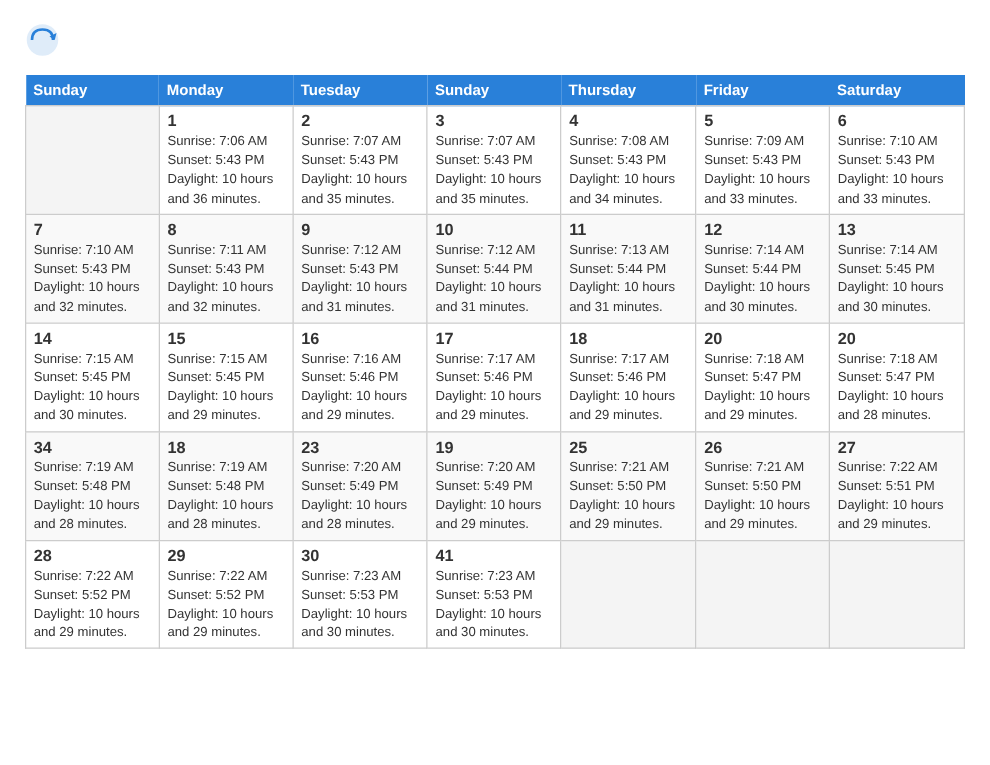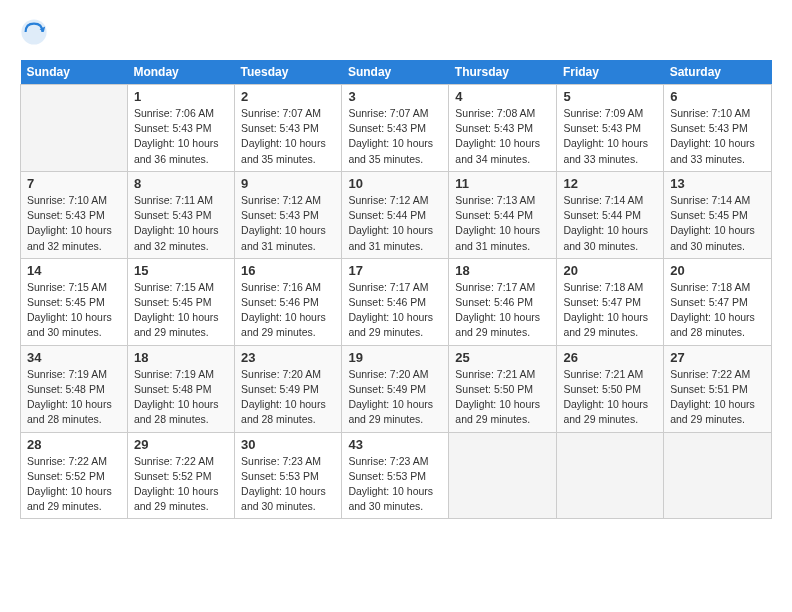--- a/index.html
+++ b/index.html
@@ -256,21 +256,21 @@
           </td>
           <td>
             <span class="day-num">29</span>
             <div class="cell-text">Sunrise: 7:22 AM<br>Sunset: 5:52 PM<br>Daylight: 10 hours<br>and 29 minutes.</div>
           </td>
           <td>
             <span class="day-num">30</span>
             <div class="cell-text">Sunrise: 7:23 AM<br>Sunset: 5:53 PM<br>Daylight: 10 hours<br>and 30 minutes.</div>
           </td>
           <td>
-            <span class="day-num">43</span>
+            <span class="day-num">41</span>
             <div class="cell-text">Sunrise: 7:23 AM<br>Sunset: 5:53 PM<br>Daylight: 10 hours<br>and 30 minutes.</div>
           </td>
           <td class="empty"></td>
           <td class="empty"></td>
           <td class="empty"></td>
         </tr>
       </tbody>
   </table>
 </div>
 

